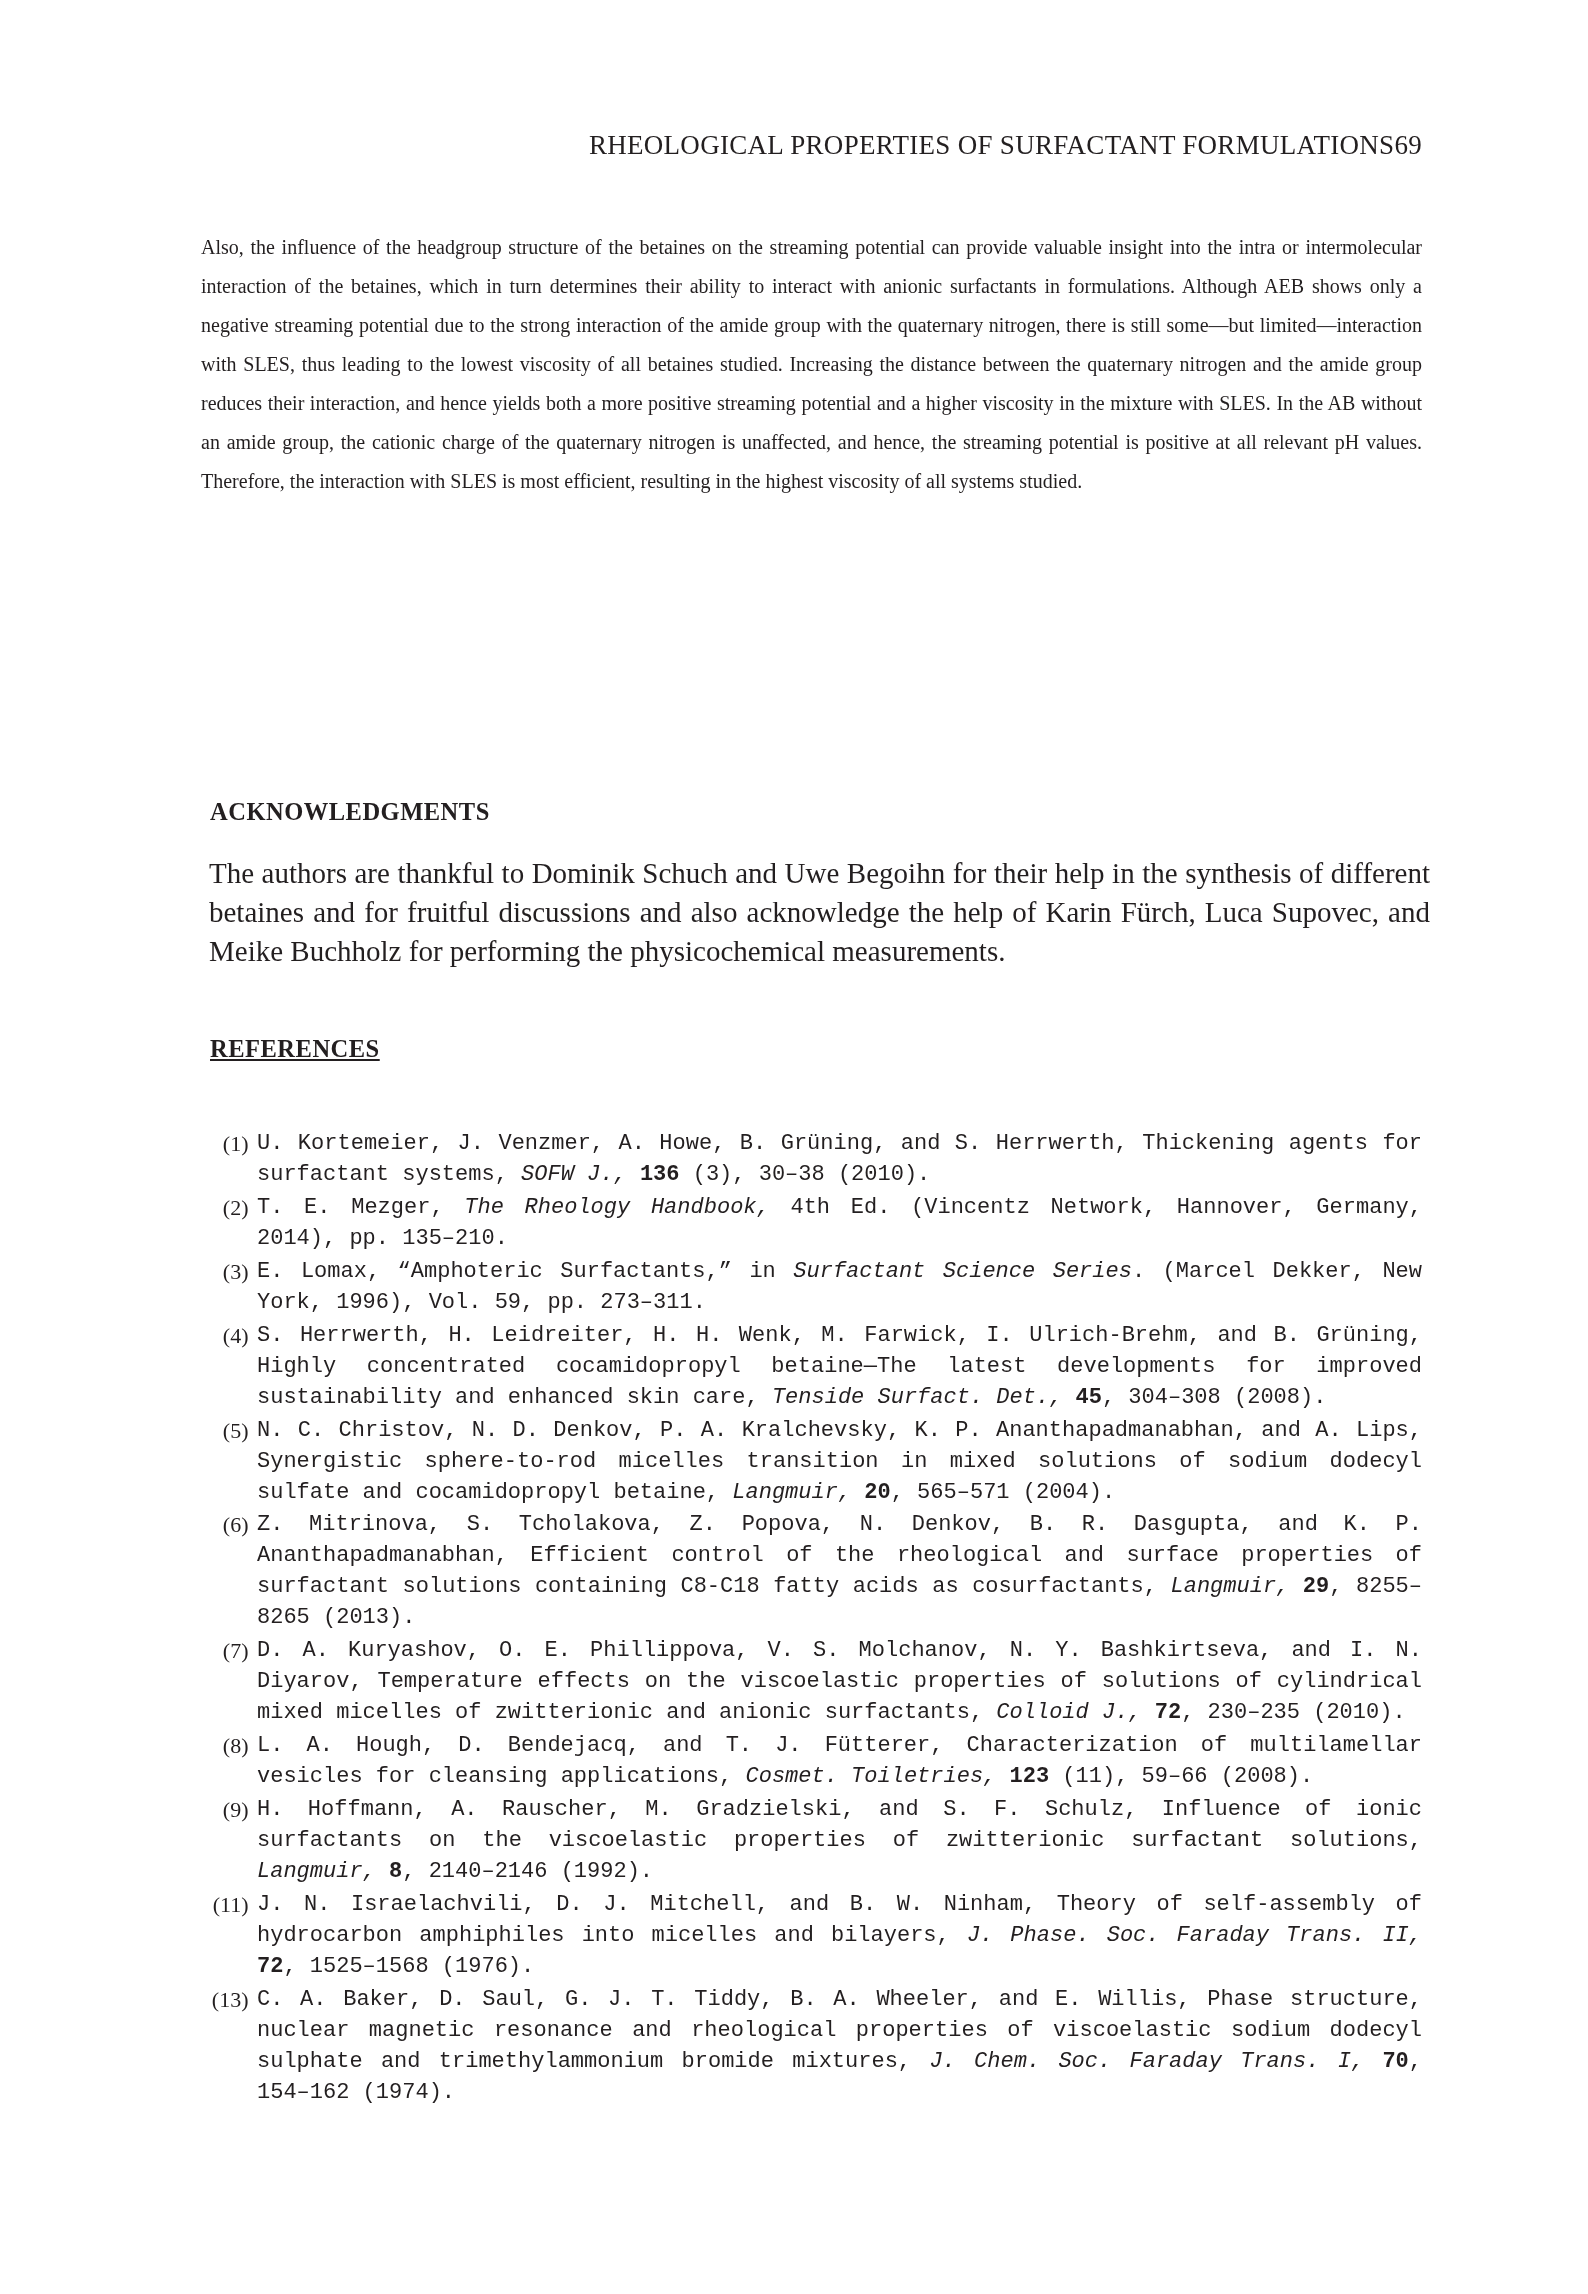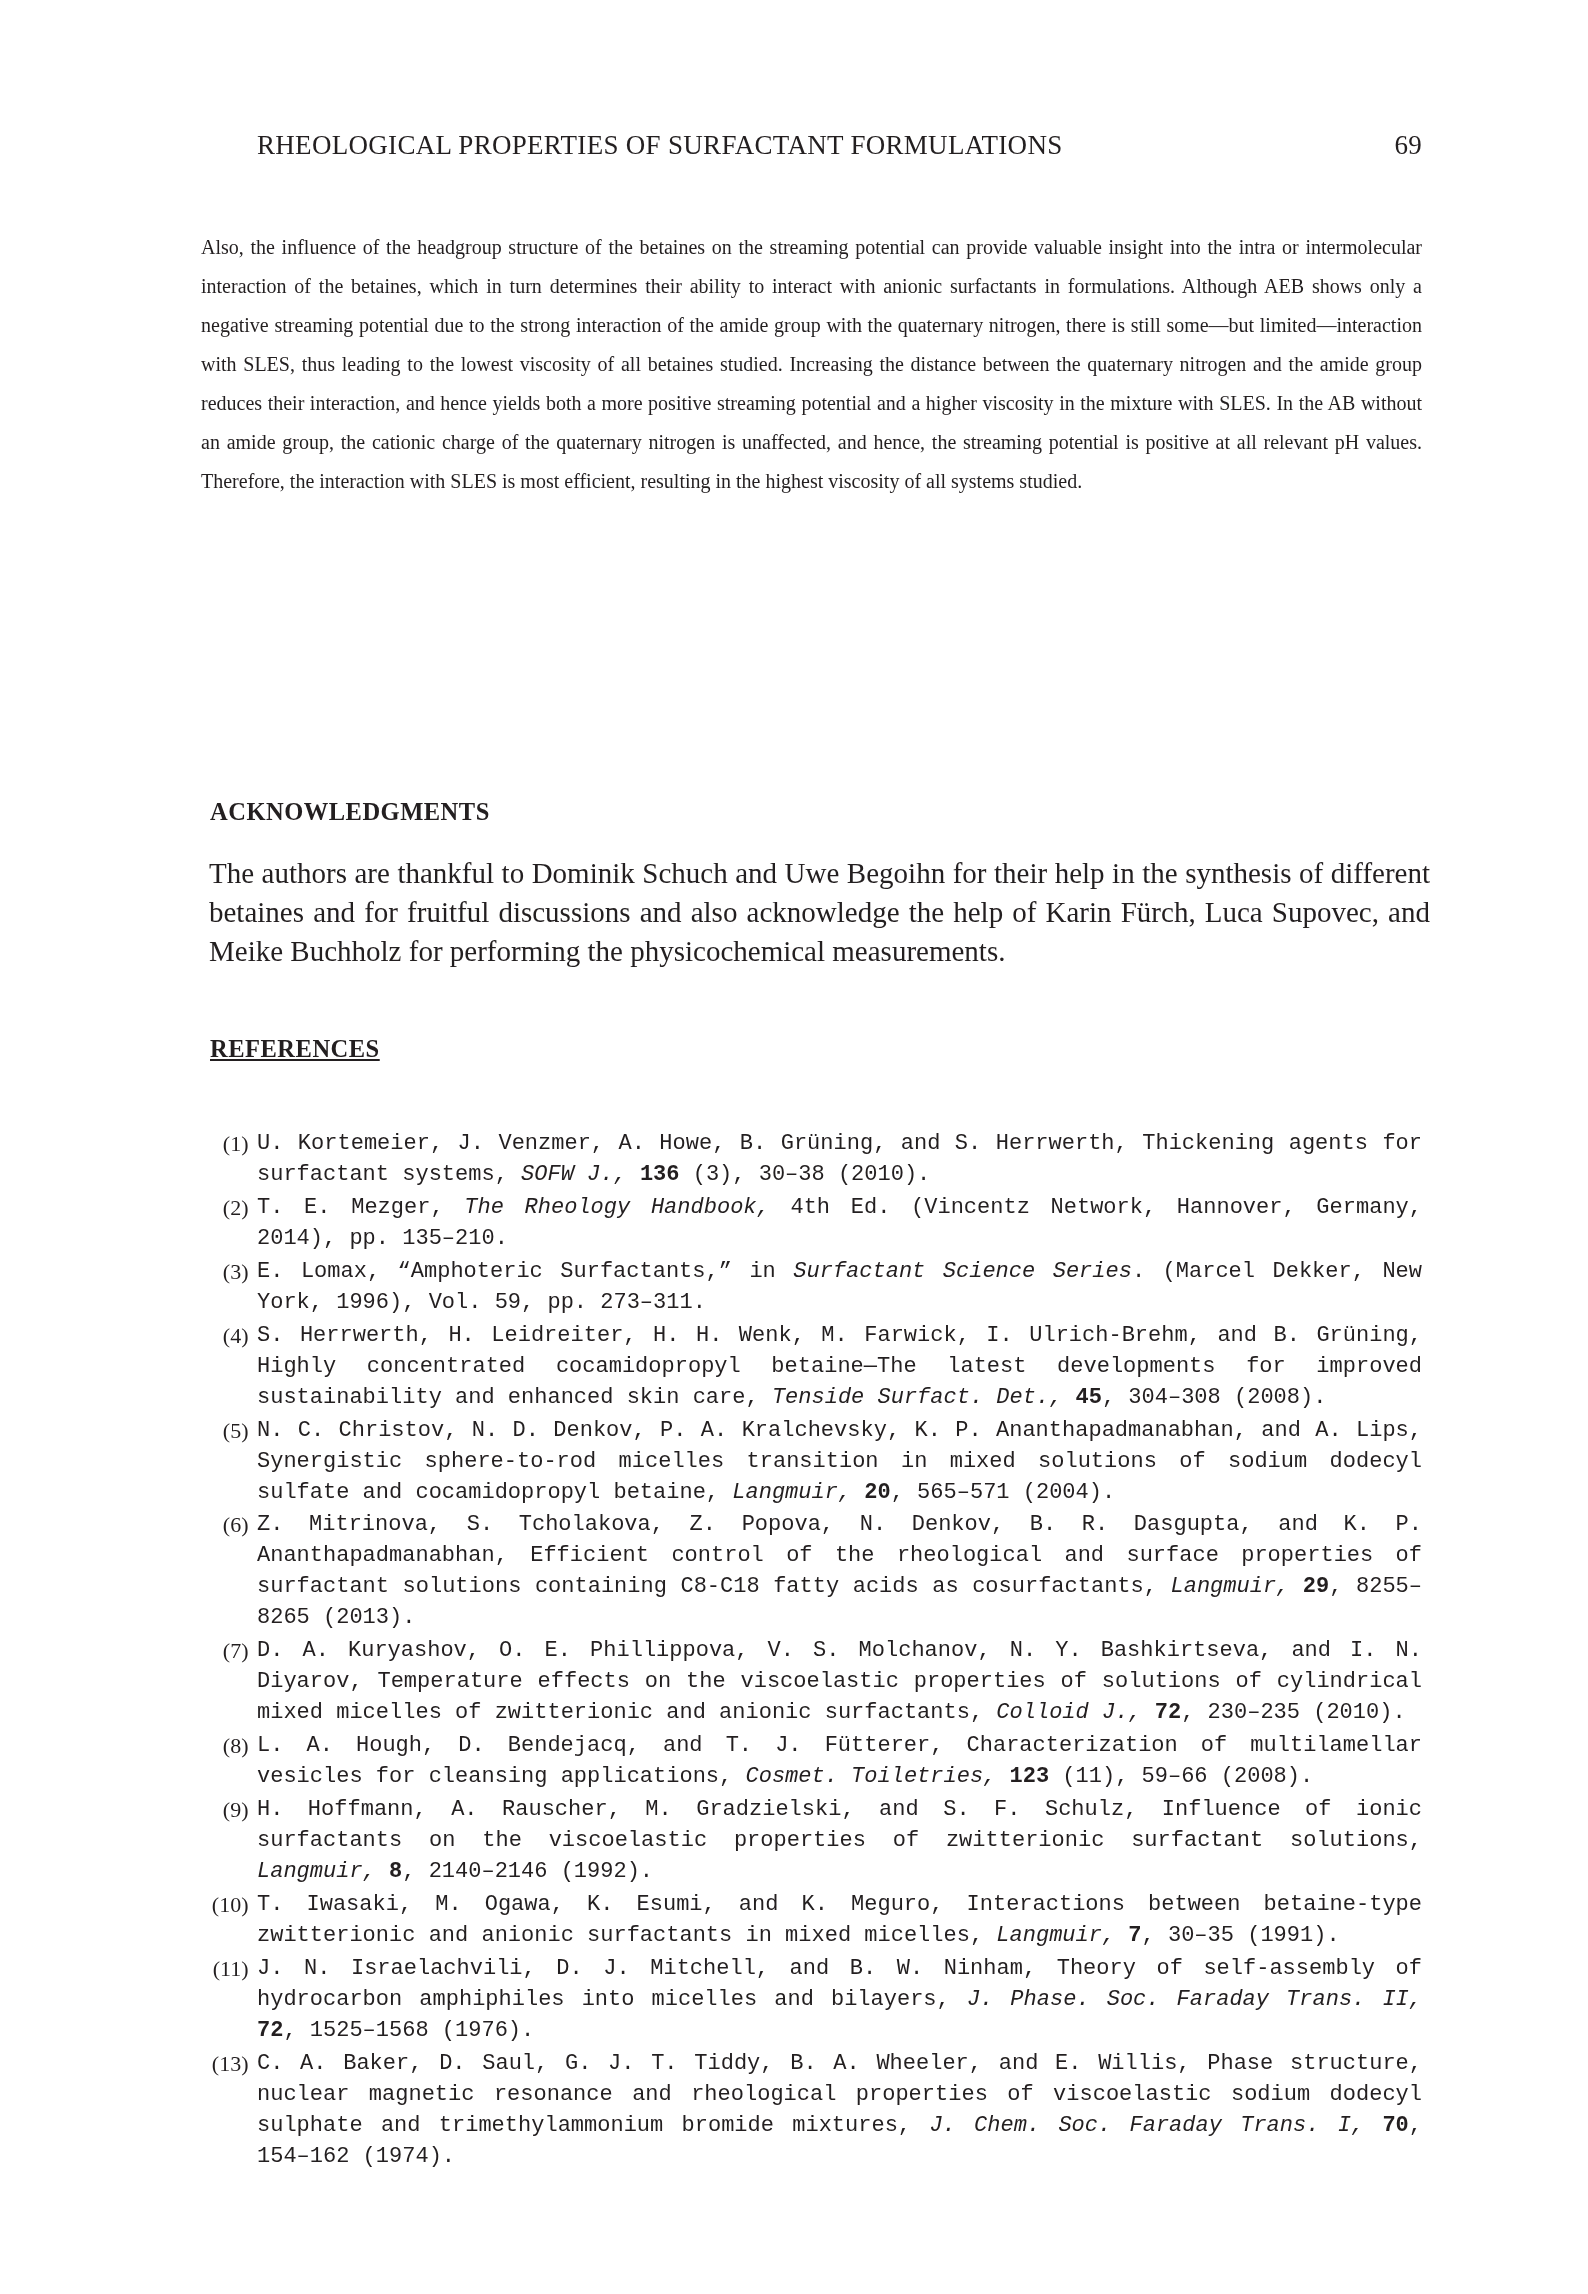--- a/index.html
+++ b/index.html
@@ -21,21 +21,21 @@
       width: 1221px;
     }
     .running-head {
       position: absolute;
       top: 130px;
       left: 56px;
       width: 1165px;
       font-size: 27px;
       letter-spacing: 0.3px;
       display: flex;
-      justify-content: space-between;
+      justify-content: flex-end;
     }
     .body-text {
       position: absolute;
       top: 228px;
       left: 0;
       width: 1221px;
       font-size: 20px;
       line-height: 39px;
       text-align: justify;
       hyphens: auto;
@@ -138,24 +138,20 @@
       </li>
       <li class="ref-item">
         <span class="ref-num">(8)</span>
         <span class="ref-body"><span>L. A. Hough, D. Bendejacq, and T. J. Fütterer, Characterization of multilamellar vesicles for cleansing applications, </span><i>Cosmet. Toiletries,</i> <b>123</b><span> (11), 59–66 (2008).</span></span>
       </li>
       <li class="ref-item">
         <span class="ref-num">(9)</span>
         <span class="ref-body"><span>H. Hoffmann, A. Rauscher, M. Gradzielski, and S. F. Schulz, Influence of ionic surfactants on the viscoelastic properties of zwitterionic surfactant solutions, </span><i>Langmuir,</i> <b>8</b><span>, 2140–2146 (1992).</span></span>
       </li>
       <li class="ref-item">
-        <span class="ref-num">(10)</span>
-        <span class="ref-body"><span>T. Iwasaki, M. Ogawa, K. Esumi, and K. Meguro, Interactions between betaine-type zwitterionic and anionic surfactants in mixed micelles, </span><i>Langmuir,</i> <b>7</b><span>, 30–35 (1991).</span></span>
-      </li>
-      <li class="ref-item">
         <span class="ref-num">(11)</span>
         <span class="ref-body"><span>J. N. Israelachvili, D. J. Mitchell, and B. W. Ninham, Theory of self-assembly of hydrocarbon amphiphiles into micelles and bilayers, </span><i>J. Phase. Soc. Faraday Trans. II,</i> <b>72</b><span>, 1525–1568 (1976).</span></span>
       </li>
       <li class="ref-item">
         <span class="ref-num">(13)</span>
         <span class="ref-body"><span>C. A. Baker, D. Saul, G. J. T. Tiddy, B. A. Wheeler, and E. Willis, Phase structure, nuclear magnetic resonance and rheological properties of viscoelastic sodium dodecyl sulphate and trimethylammonium bromide mixtures, </span><i>J. Chem. Soc. Faraday Trans. I,</i> <b>70</b><span>, 154–162 (1974).</span></span>
       </li>
     </ol>
 
 </div>

